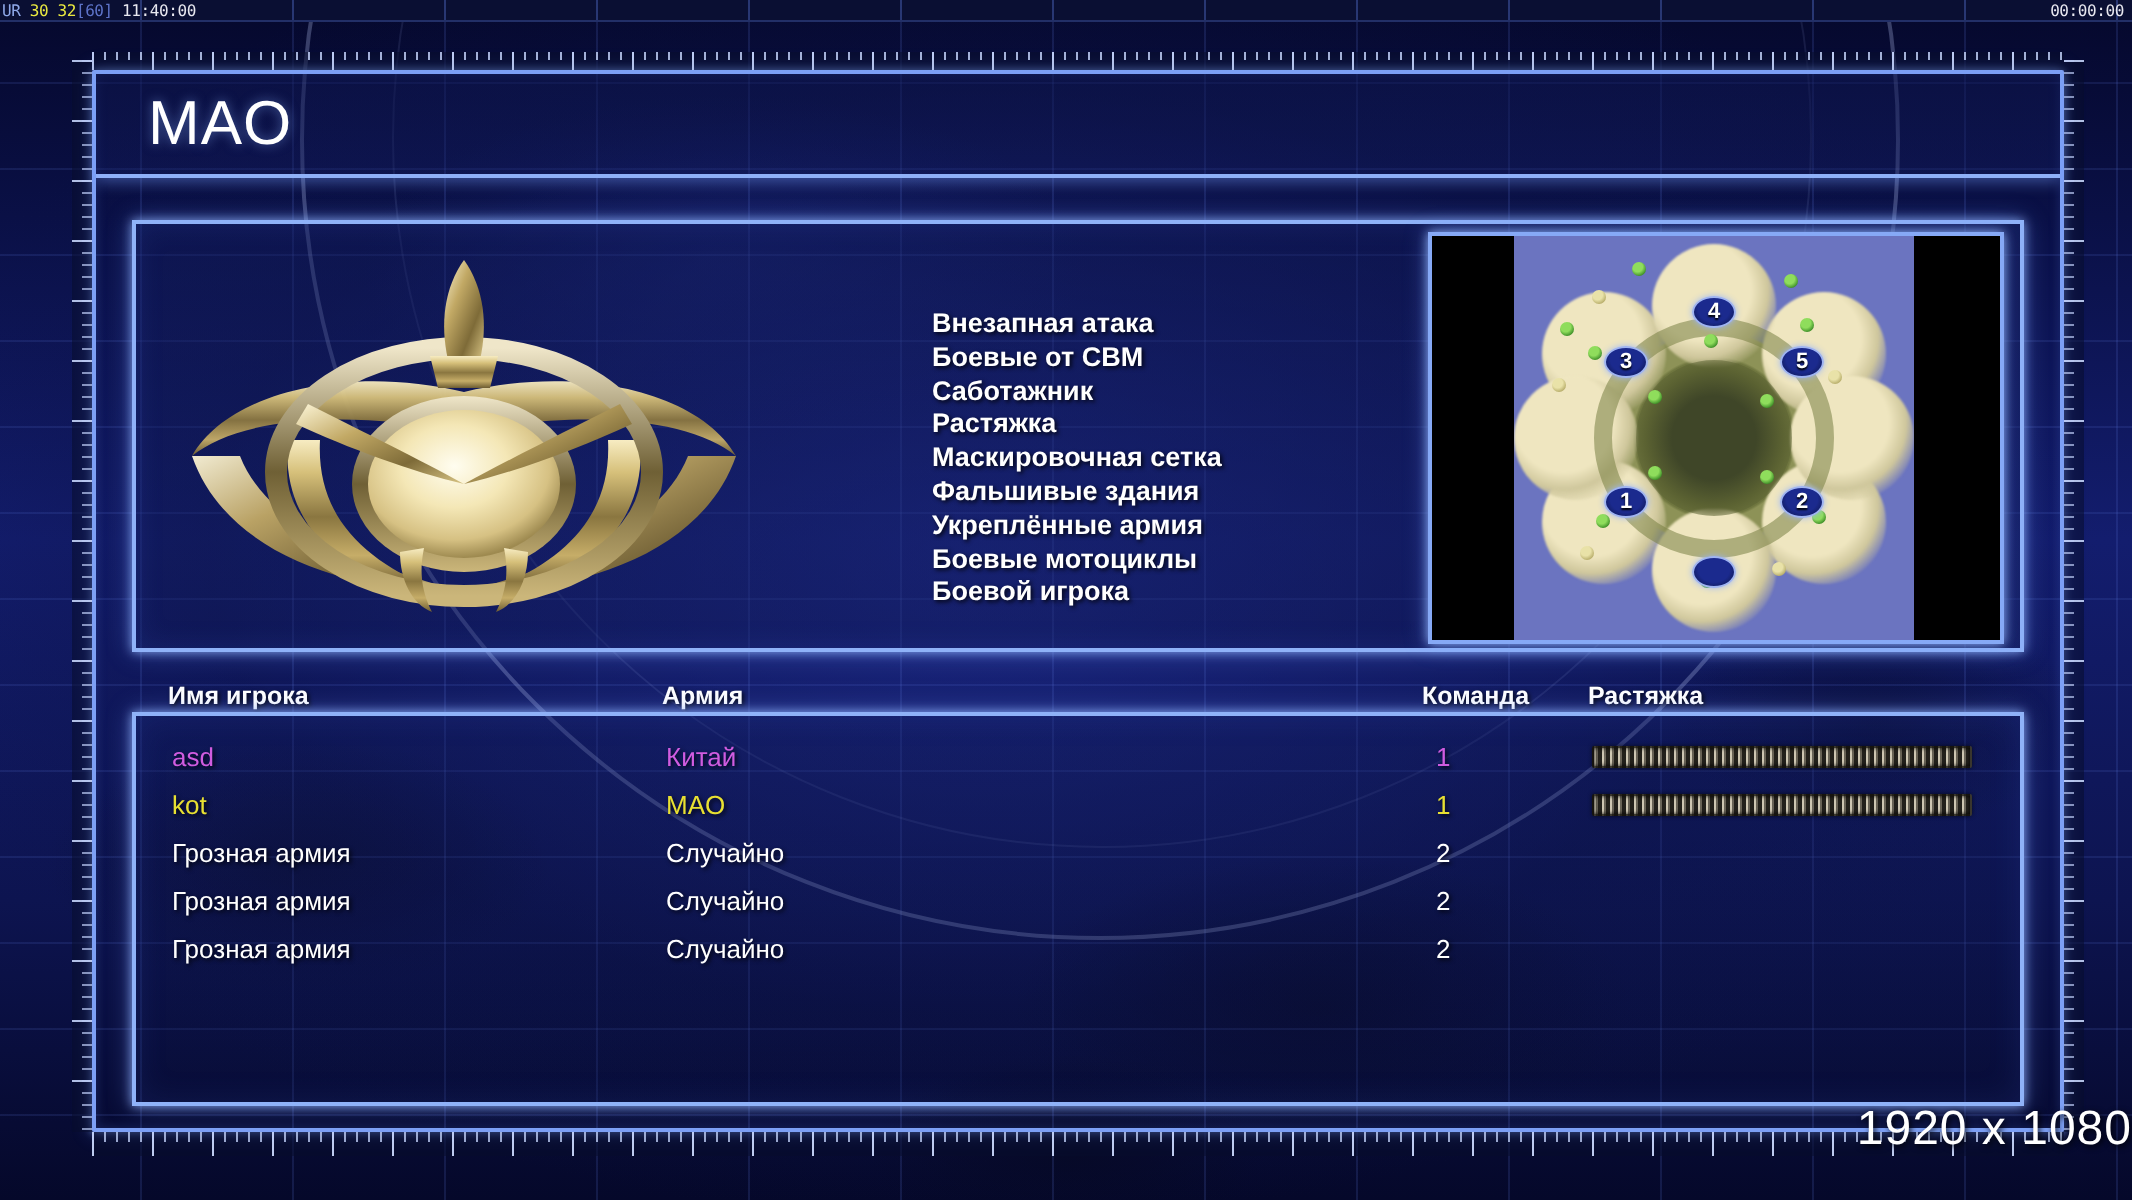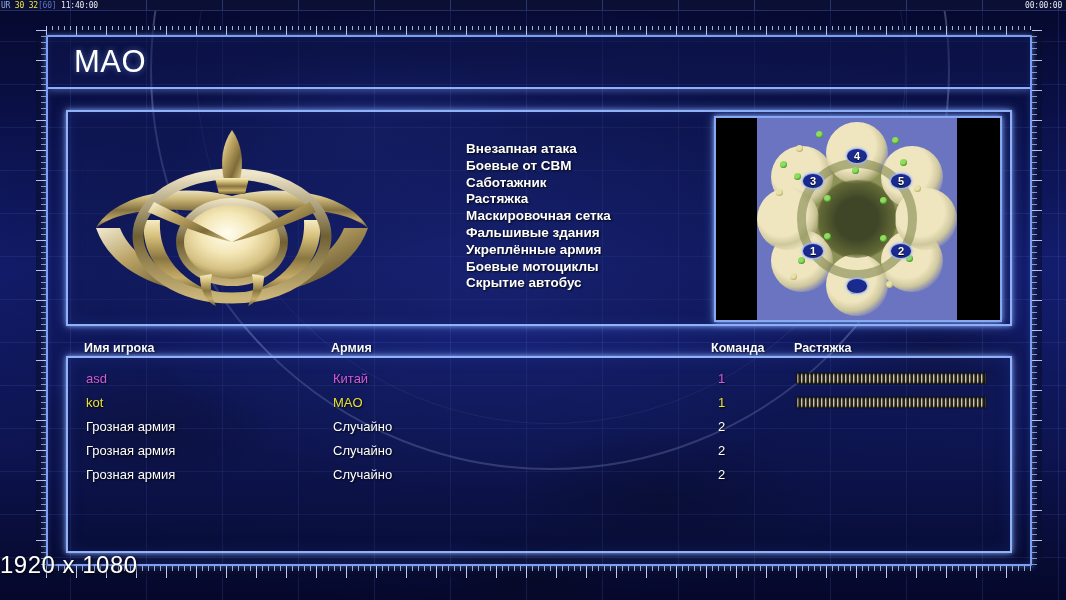--- a/index.html
+++ b/index.html
@@ -180,21 +180,21 @@
   
   .emblem-wrap {
     position: absolute; left: 14px; top: 12px;
     width: 300px; height: 190px;
     z-index: 12;
   }
 
   
   .ability-list {
     position: absolute;
-    left: 398px; top: 29px;
+    left: 398px; top: 42px;
     z-index: 12;
   }
   .ability-list li {
     list-style: none;
     color: #ffffff;
     font-size: 13.5px;
     font-weight: bold;
     line-height: 16.8px;
     white-space: nowrap;
     text-shadow: 1px 1px 2px rgba(0,0,0,0.85);
@@ -324,21 +324,21 @@
         rgba(120,112,86,0.85) 1px 2px,
         rgba(36,33,24,0.95) 2px 4px);
     box-shadow: inset 0 0 2px rgba(0,0,0,0.9), 0 0 2px rgba(0,0,0,0.6);
     border: 1px solid rgba(20,18,12,0.8);
   }
 
   
   .resolution {
     position: absolute;
     left: 0; right: 0; top: 551px;
-    text-align: left;
+    text-align: right;
     color: #ffffff;
     font-size: 24px;
     letter-spacing: 0.5px;
     text-shadow: 1px 1px 3px rgba(0,0,0,0.9);
     z-index: 30;
   }
 </style>
 </head>
 <body>
 
@@ -428,21 +428,21 @@
 
     <ul class="ability-list">
       <li>Внезапная атака</li>
       <li>Боевые от СВМ</li>
       <li>Саботажник</li>
       <li>Растяжка</li>
       <li>Маскировочная сетка</li>
       <li>Фальшивые здания</li>
       <li>Укреплённые армия</li>
       <li>Боевые мотоциклы</li>
-      <li>Скрытие автобус</li>
+      <li>Боевой игрока</li>
     </ul>
 
     <div class="minimap-box">
       <div class="minimap-inner">
         <div class="mm-island"></div>
         <div class="mm-lobe" style="left:14px;  top:28px;"></div>
         <div class="mm-lobe" style="left:124px; top:28px;"></div>
         <div class="mm-lobe" style="left:14px;  top:112px;"></div>
         <div class="mm-lobe" style="left:124px; top:112px;"></div>
         <div class="mm-lobe" style="left:69px;  top:4px;"></div>

